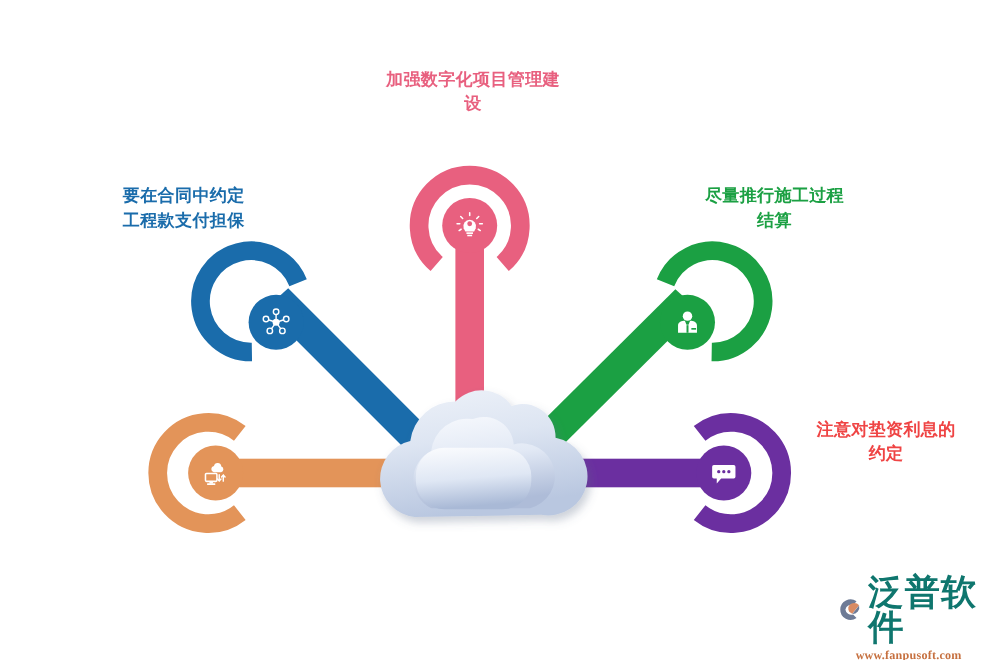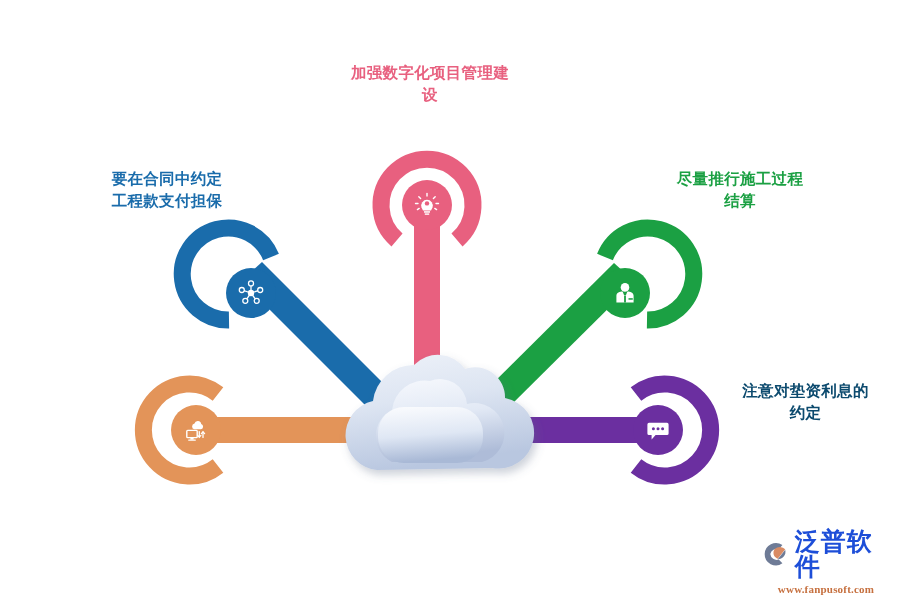--- a/index.html
+++ b/index.html
@@ -32,44 +32,44 @@
     text-align: center;
     font-size: 15.5px;
     font-weight: bold;
     line-height: 1.45;
     letter-spacing: 0.3px;
     white-space: pre-line;
     user-select: none;
   }
   #label-top      { left: 330px; top: 62px;  width: 200px; color: #e8607f; }
   #label-upleft   { left: 72px;  top: 168px; width: 190px; color: #1a6cab; }
-  #label-upright  { left: 645px; top: 168px; width: 190px; color: #1ba043; }
+  #label-upright  { left: 609px; top: 168px; width: 190px; color: #1ba043; }
   #label-left     { left: 2px;   top: 380px; width: 160px; color: #e39459; }
-  #label-right    { left: 718px; top: 380px; width: 175px; color: #0c4a6e; }
+  #label-right    { left: 718px; top: 380px; width: 175px; color: #ef4444; }
 
   #brand {
     position: absolute;
     left: 760px;
     top: 532px;
     width: 132px;
     height: 60px;
     display: flex;
     flex-direction: column;
     align-items: center;
     justify-content: center;
   }
   .brand-row {
     display: flex;
     align-items: center;
     gap: 3px;
   }
   .brand-name {
-    font-size: 25px;
+    font-size: 32px;
     font-weight: bold;
-    color: #1d4ed8;
+    color: #0f766e;
     line-height: 1;
     letter-spacing: 1px;
     font-family: "DejaVu Sans", sans-serif;
   }
   .brand-url {
     font-size: 11px;
     color: #c6703f;
     letter-spacing: 0.2px;
     margin-top: 4px;
     font-family: "Liberation Serif", serif;

